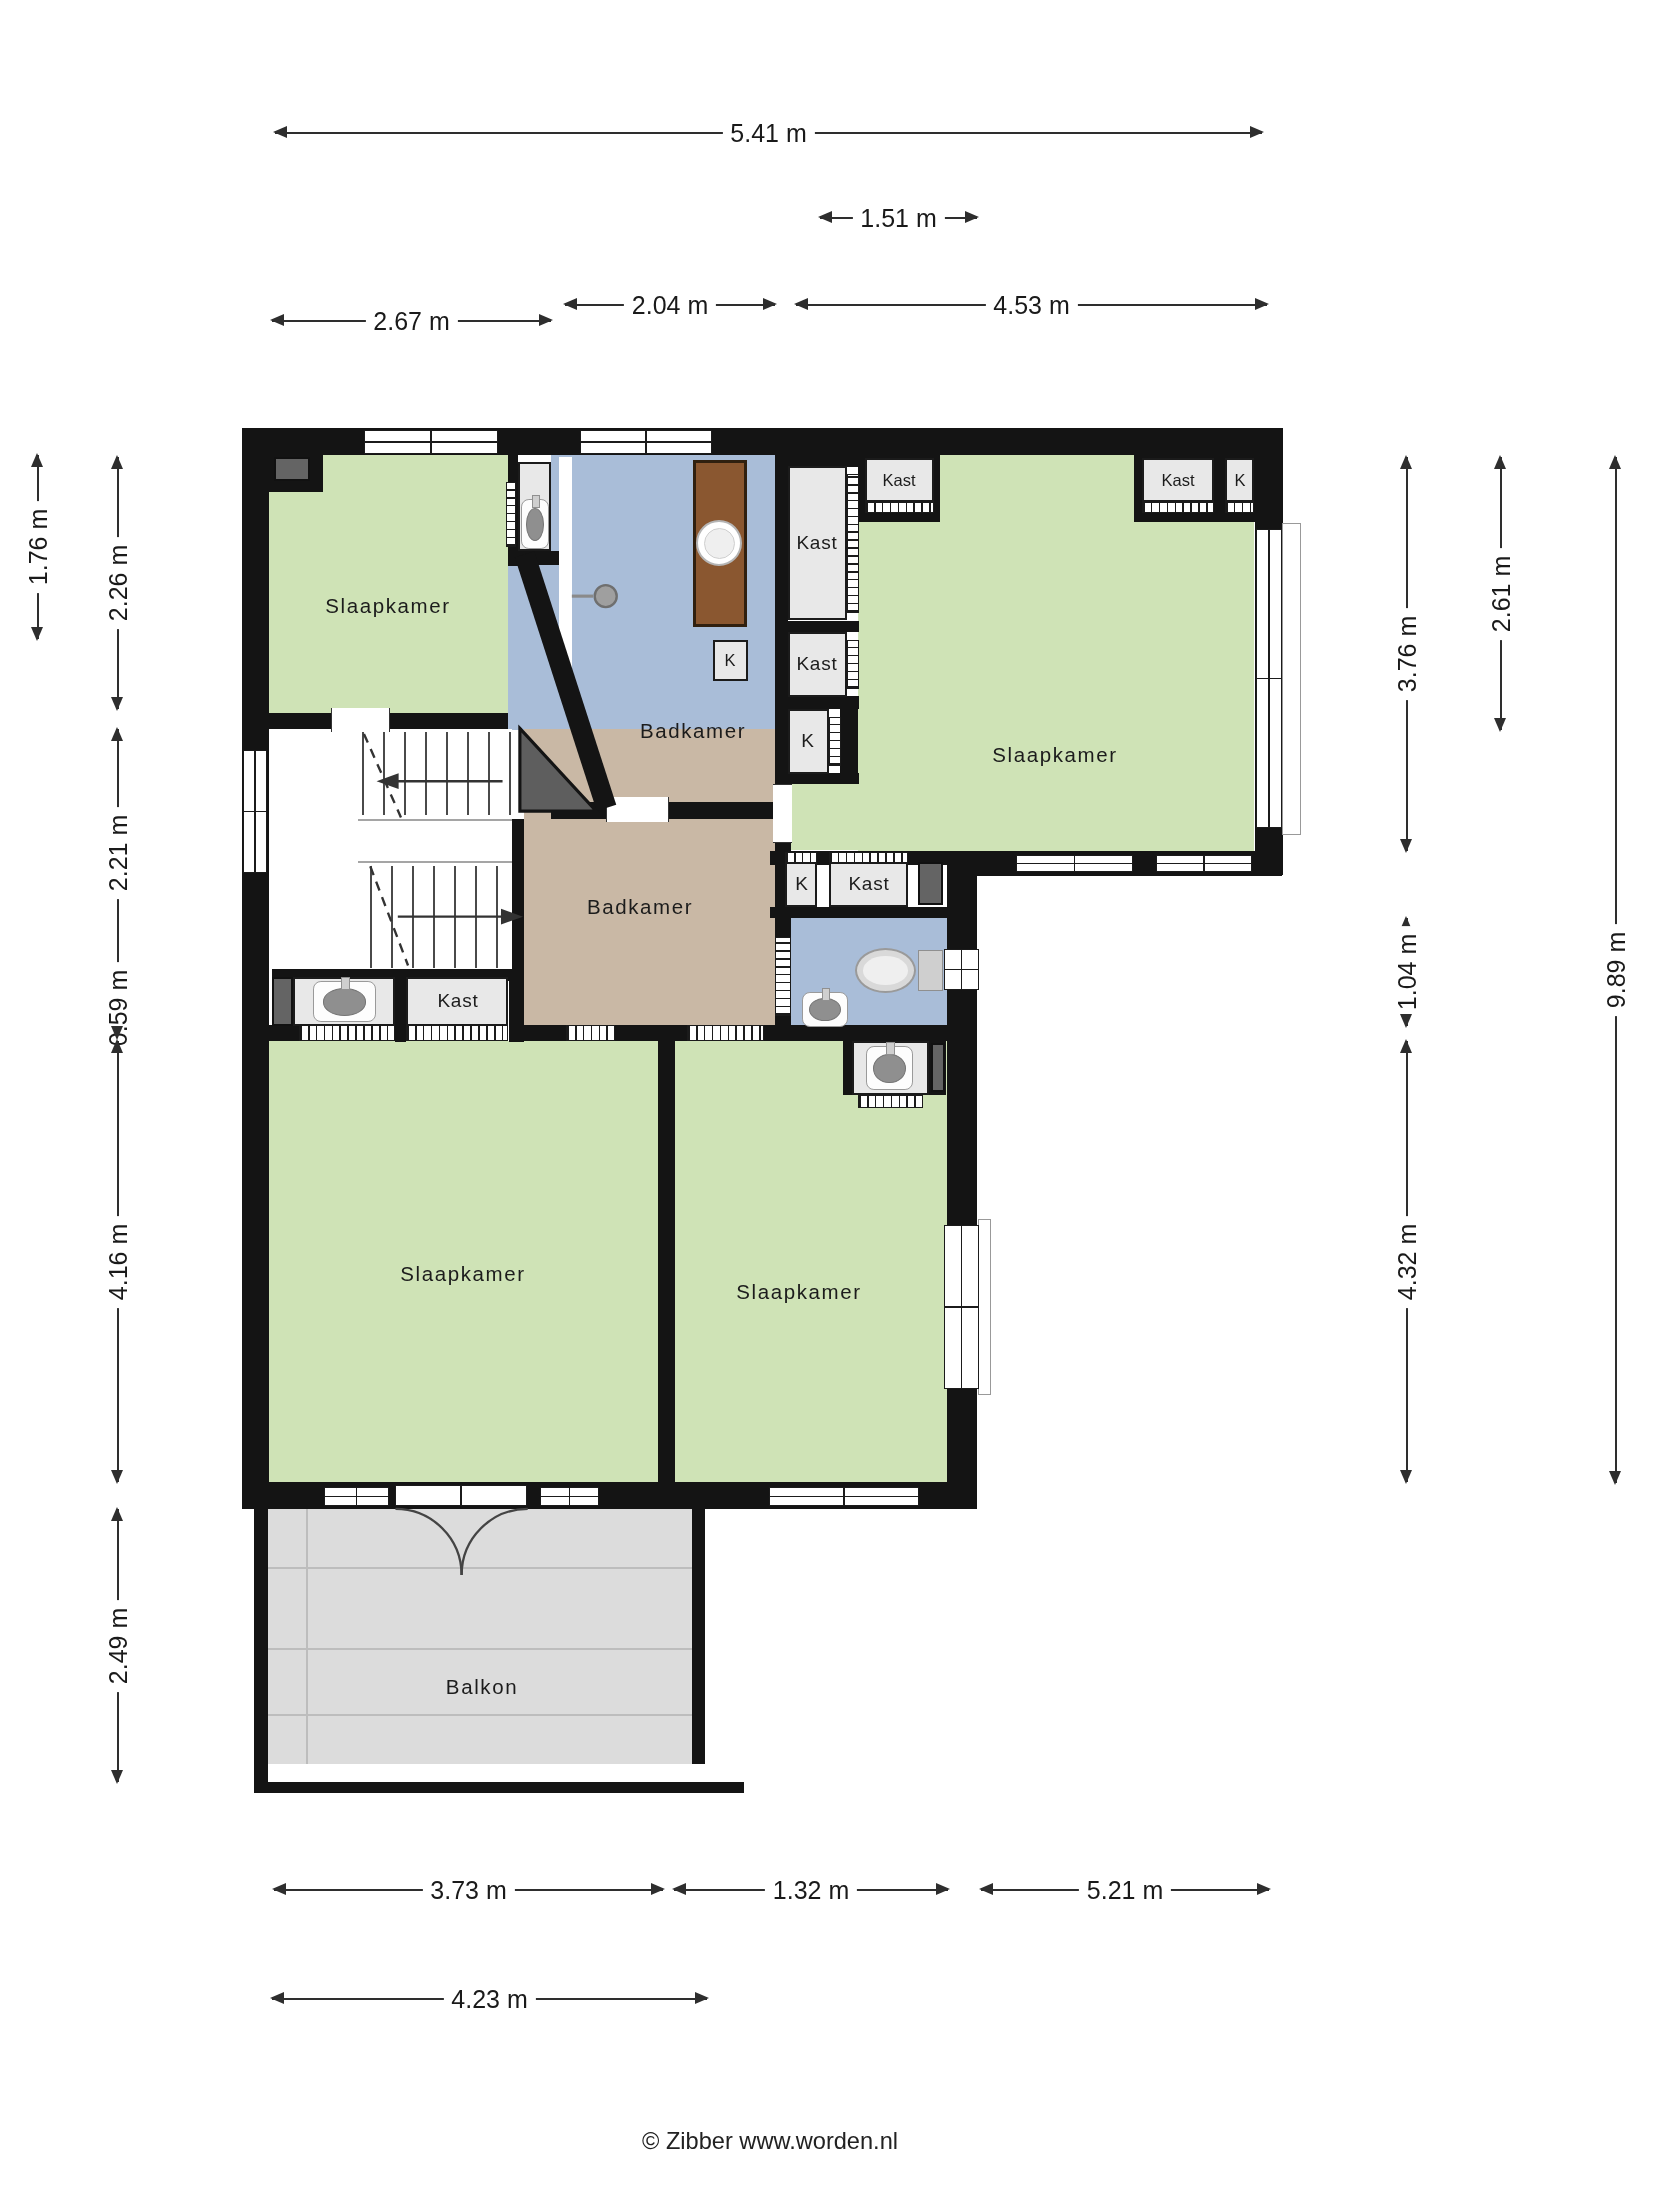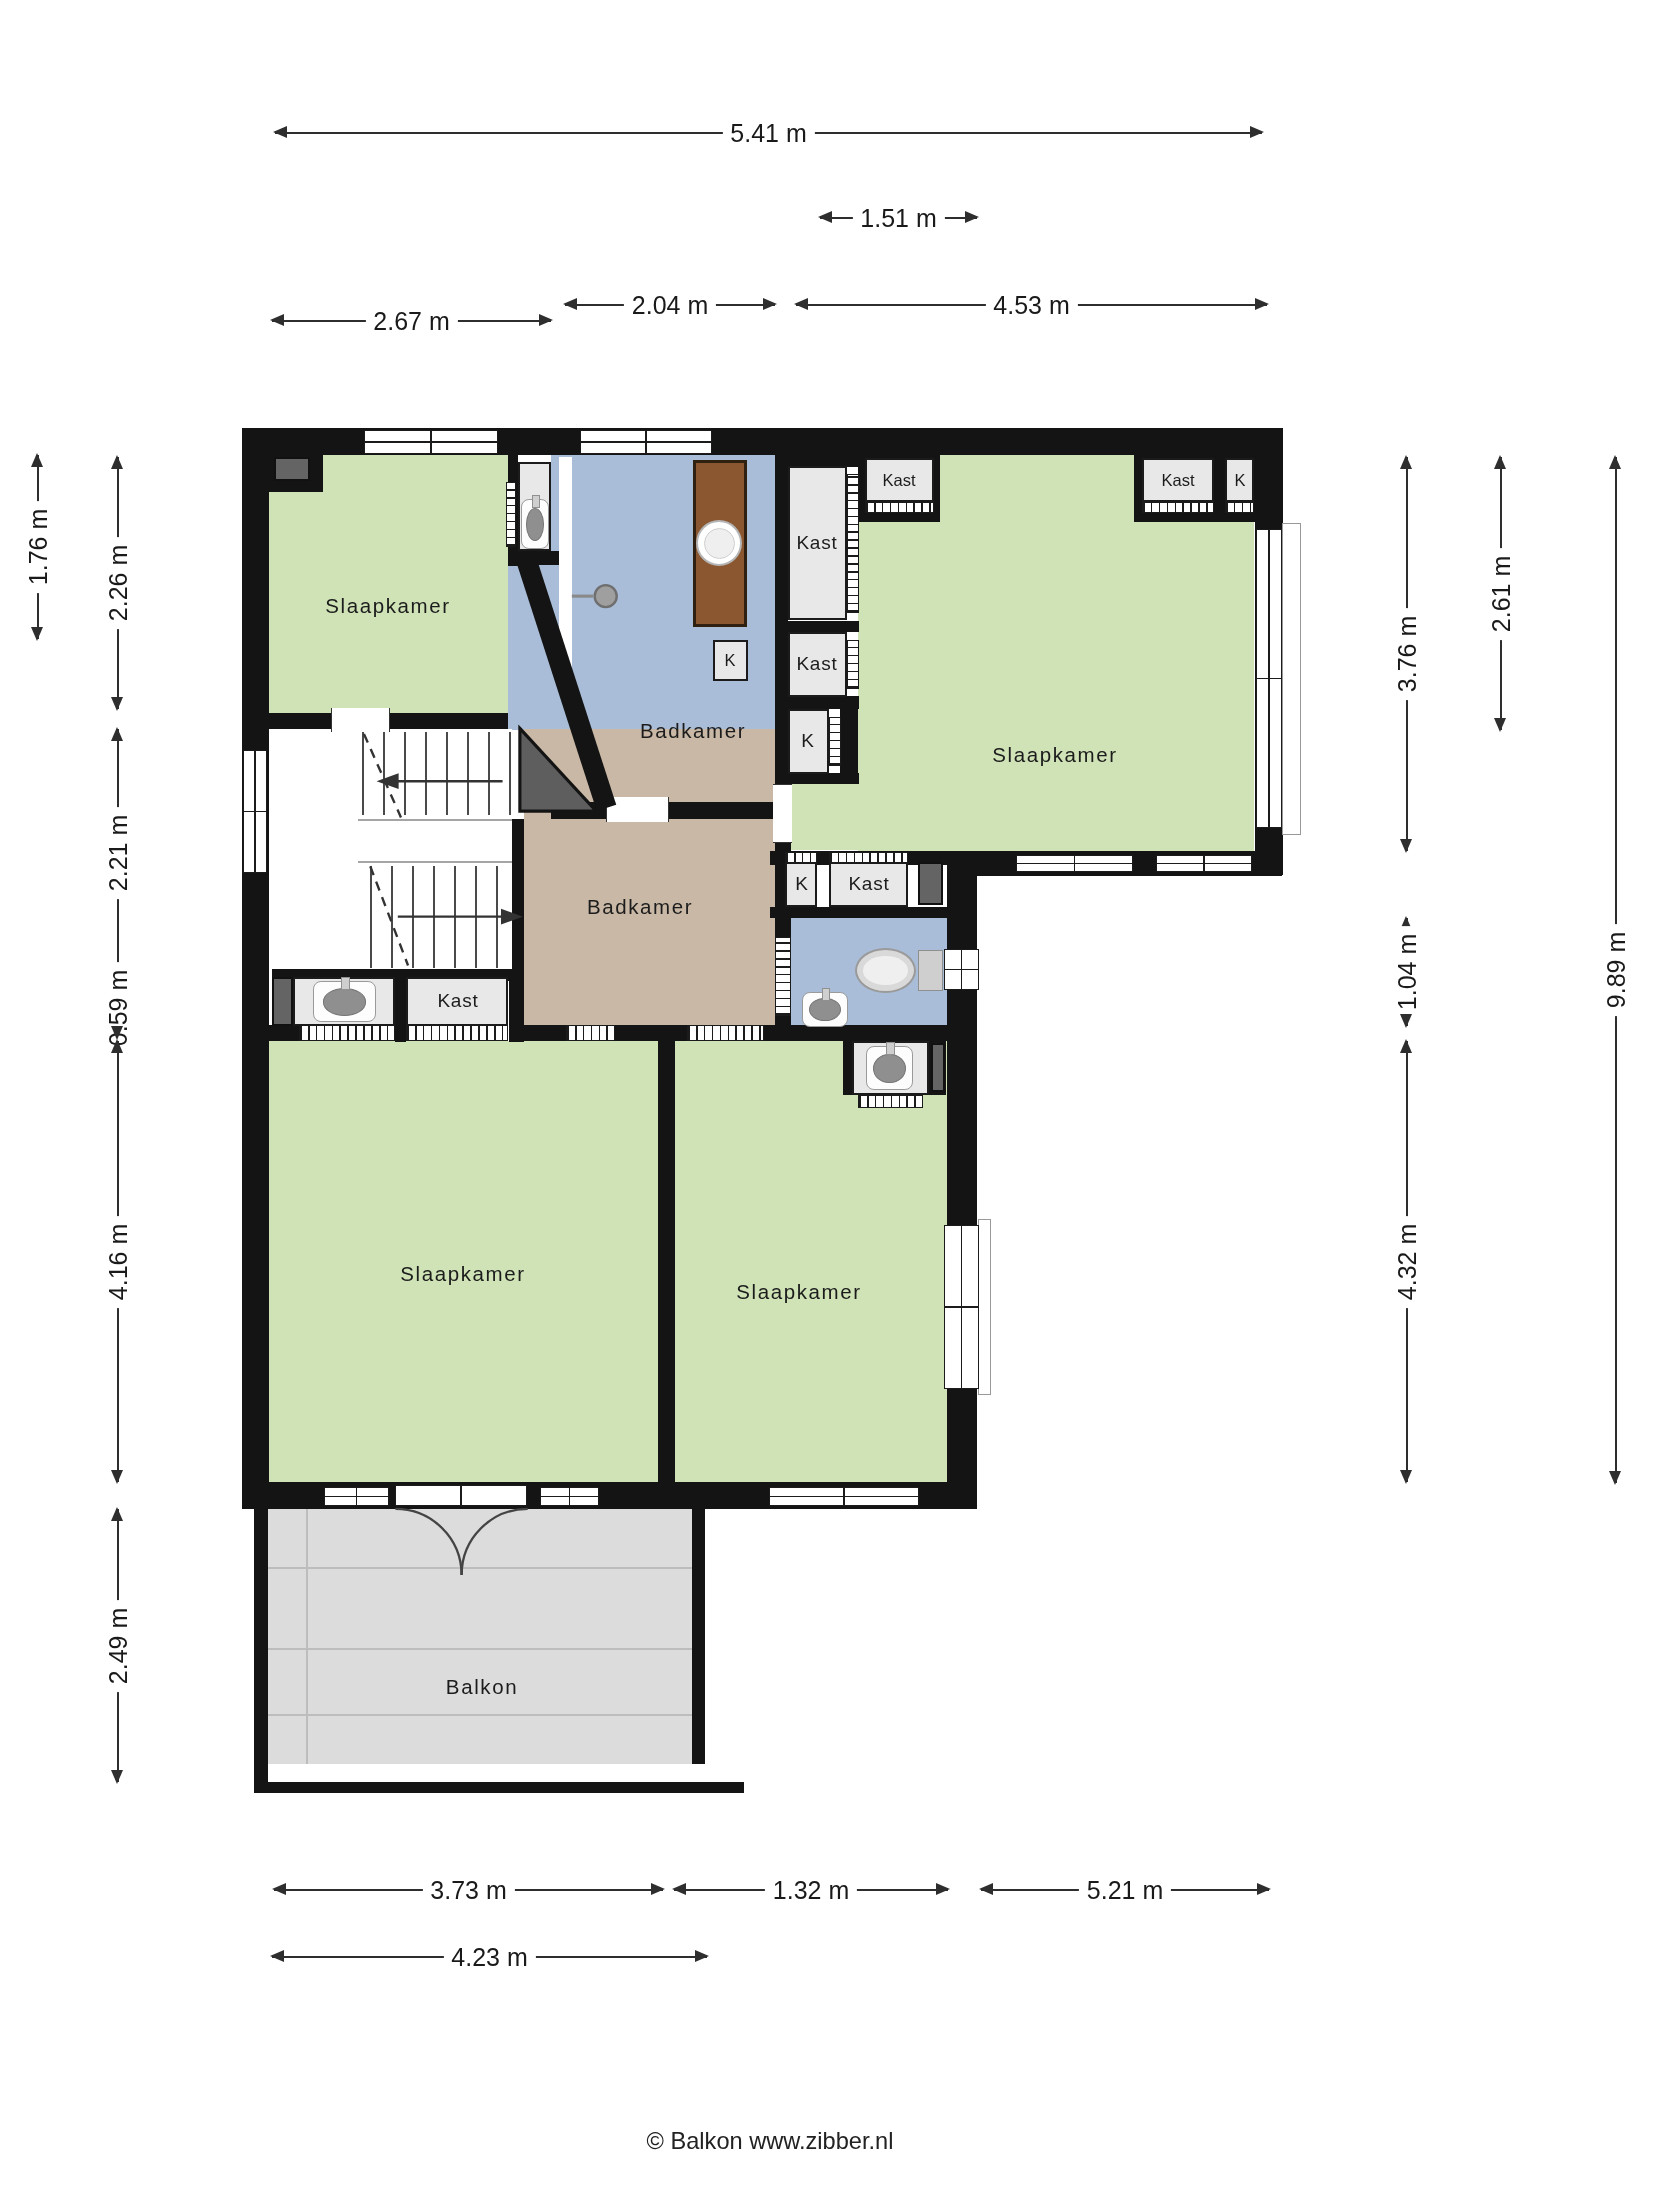--- a/index.html
+++ b/index.html
@@ -262,19 +262,19 @@
 
   <div class="dimh" style="left:274px;top:1889px;width:389px">
       <span>3.73 m</span>
     </div>
   <div class="dimh" style="left:674px;top:1889px;width:274px">
       <span>1.32 m</span>
     </div>
   <div class="dimh" style="left:981px;top:1889px;width:288px">
       <span>5.21 m</span>
     </div>
-  <div class="dimh" style="left:272px;top:1956px;width:435px">
+  <div class="dimh" style="left:272px;top:1998px;width:435px">
       <span>4.23 m</span>
     </div>
 
-  <div class="footer" style="top:2128px;font-size:23.6px">© Balkon www.zibber.nl</div>
+  <div class="footer" style="top:2128px;font-size:23.6px">© Zibber www.worden.nl</div>
 </div>
 
 
 </body></html>

